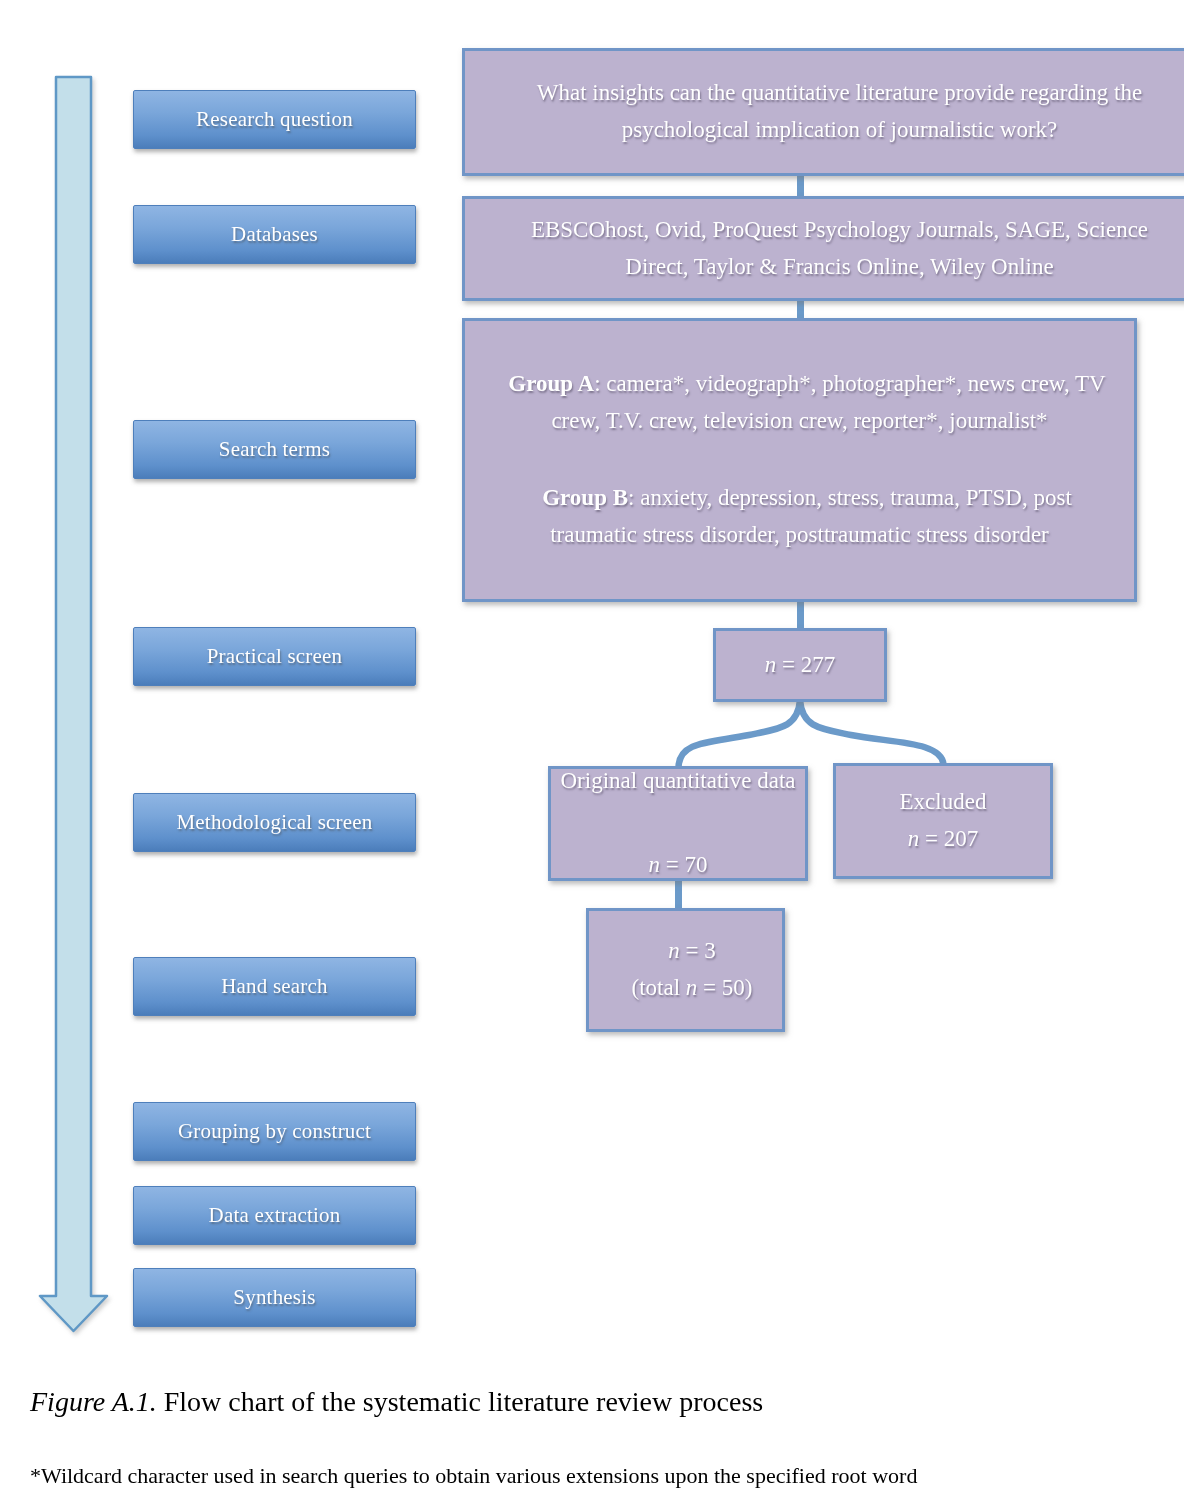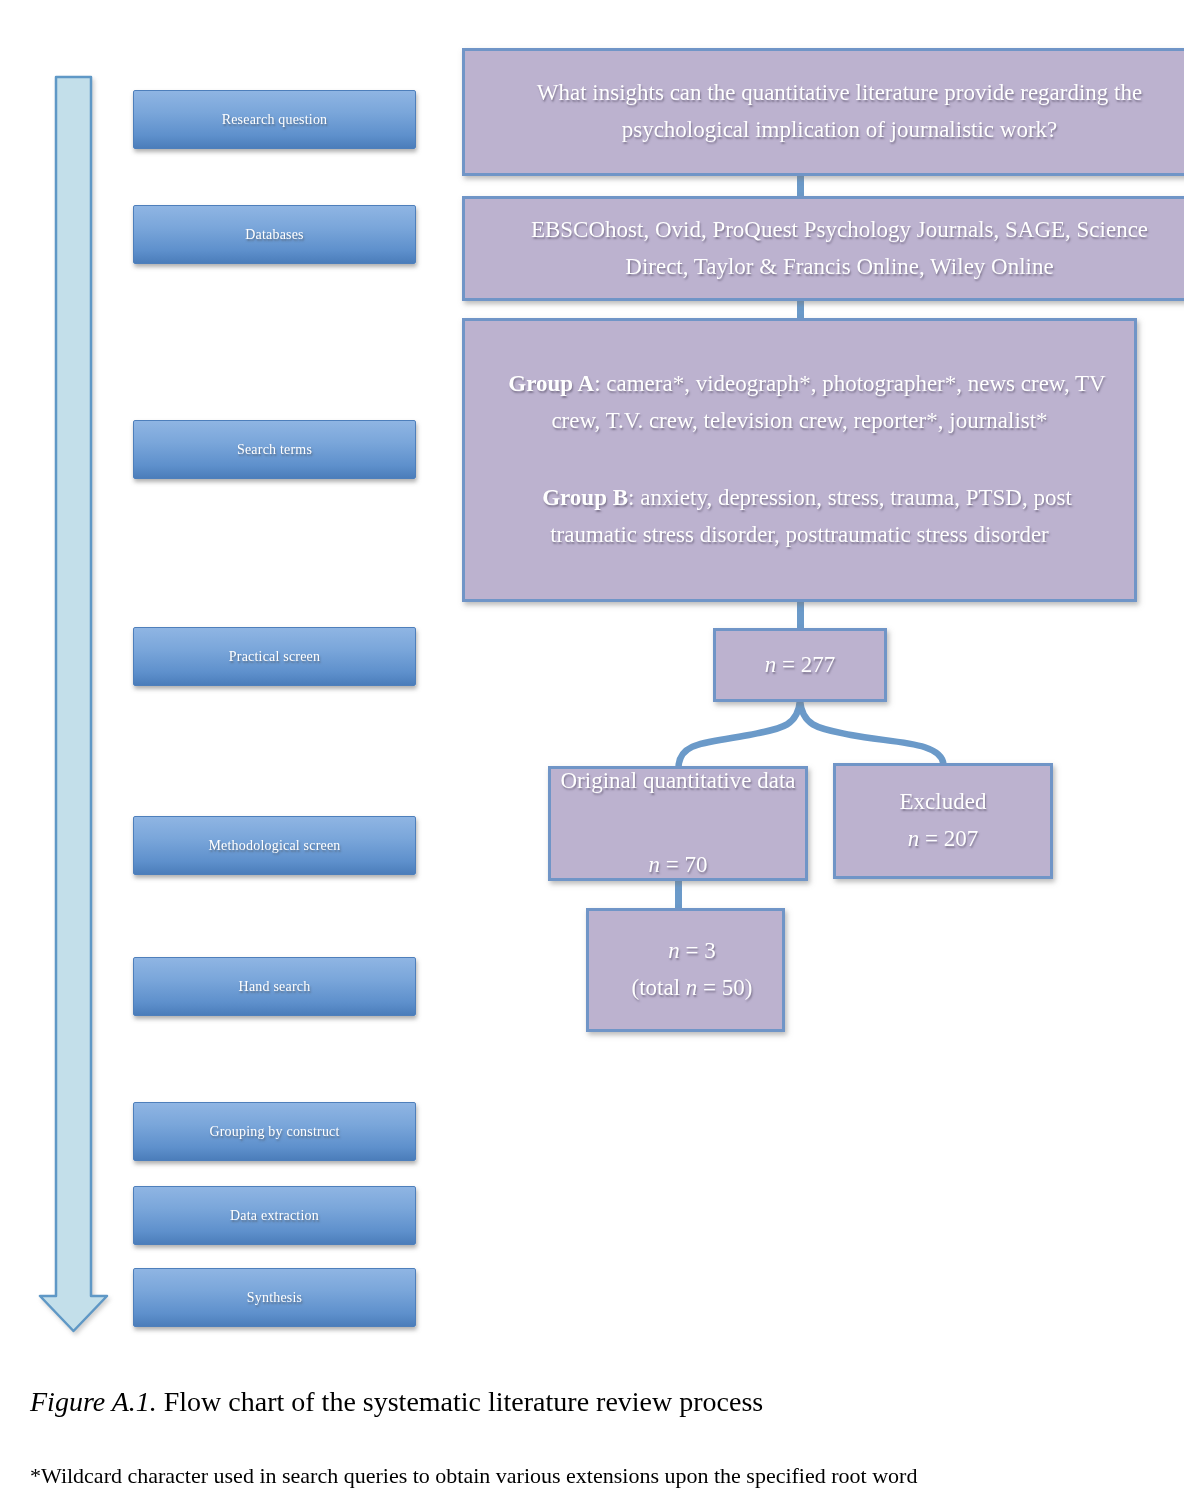--- a/index.html
+++ b/index.html
@@ -11,21 +11,21 @@
   .arrow-shape{
     fill:#C3DFEA;stroke:#5F98C6;stroke-width:2.5;stroke-linejoin:round;
     filter:drop-shadow(2px 3px 2px rgba(120,120,120,.35));
   }
   .fork-path{
     fill:none;stroke:#6B9AC9;stroke-width:6.5;stroke-linecap:round;
   }
   .stage{
     position:absolute;left:133px;width:281px;height:57px;z-index:2;
     display:flex;align-items:center;justify-content:center;
-    color:#ffffff;font-size:14px;letter-spacing:.2px;
+    color:#ffffff;font-size:21px;letter-spacing:.2px;
     background:linear-gradient(180deg,#8FB5E3 0%,#7AA6DA 38%,#5E90CC 78%,#4B7DBA 100%);
     border:1px solid #4E7FBB;border-radius:2px;
     box-shadow:1px 3px 4px rgba(110,110,110,.55);
     text-shadow:1px 2px 2px rgba(70,70,70,.5);
   }
   .pbox{
     position:absolute;z-index:1;background:#BCB2CF;border:3px solid #7095C7;
     box-shadow:2px 3px 5px rgba(120,120,120,.5);
     color:#ffffff;font-size:23px;line-height:1.6;text-align:center;
     display:flex;flex-direction:column;align-items:center;justify-content:center;
@@ -65,21 +65,21 @@
     </div>
   <div class="stage" style="top:205px;">
       <span>Databases</span>
     </div>
   <div class="stage" style="top:420px;">
       <span>Search terms</span>
     </div>
   <div class="stage" style="top:627px;">
       <span>Practical screen</span>
     </div>
-  <div class="stage" style="top:816px;">
+  <div class="stage" style="top:793px;">
       <span>Methodological screen</span>
     </div>
   <div class="stage" style="top:957px;">
       <span>Hand search</span>
     </div>
   <div class="stage" style="top:1186px;">
       <span>Data extraction</span>
     </div>
   <div class="stage" style="top:1102px;">
       <span>Grouping by construct</span>

